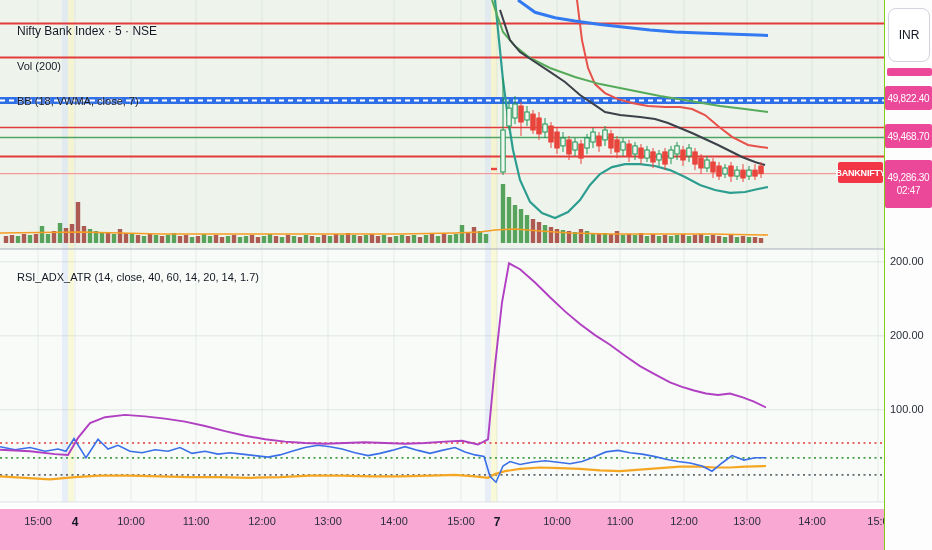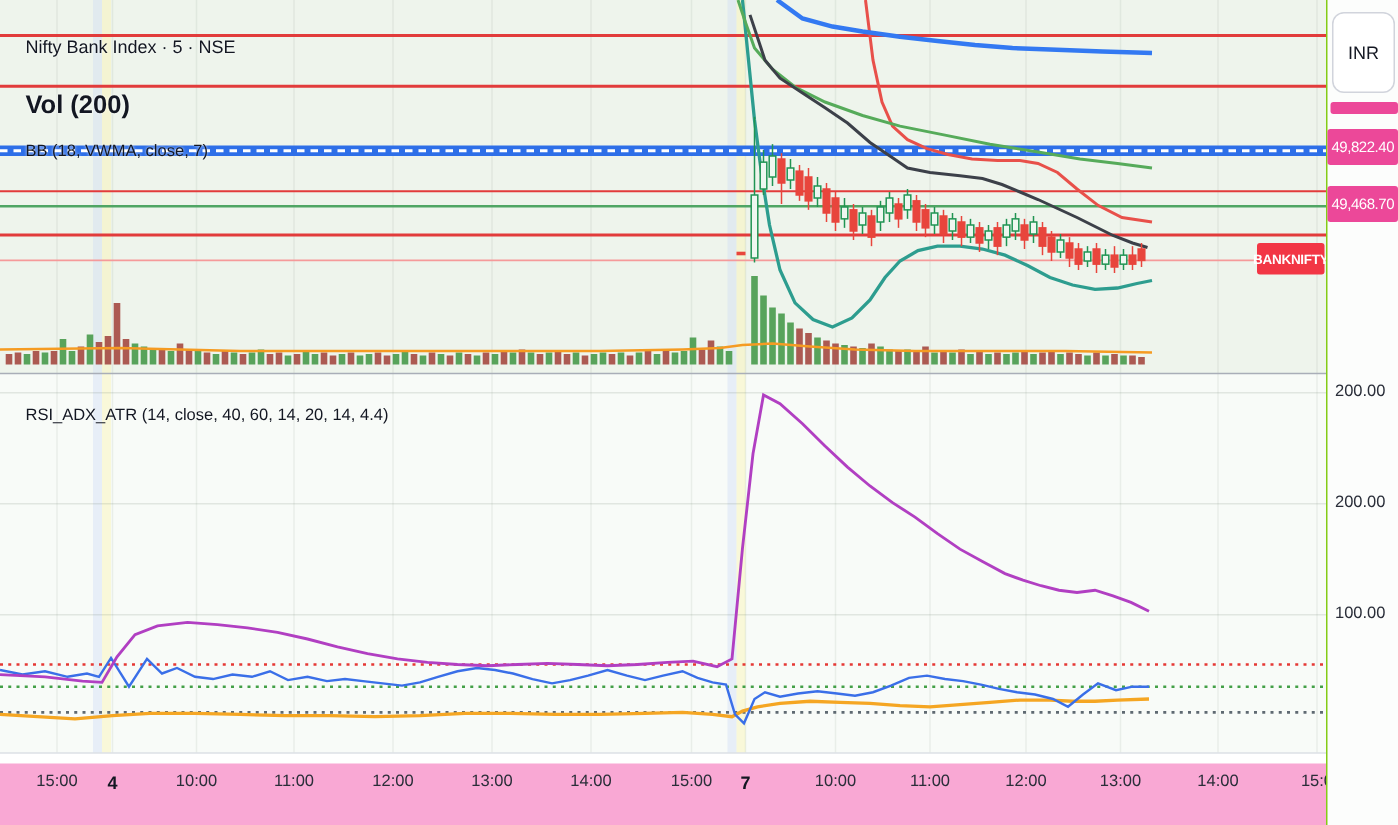--- a/index.html
+++ b/index.html
@@ -2,21 +2,21 @@
 <html><head>
 <meta charset="utf-8">
 <style>
   html,body{margin:0;padding:0;background:#fff;}
   .stage{position:relative;width:932px;height:550px;overflow:hidden;
          font-family:"Liberation Sans",sans-serif;color:#131722;background:#fff;}
   svg#chart-svg{position:absolute;left:0;top:0;}
   .legend{position:absolute;left:17px;z-index:5;white-space:nowrap;
           text-shadow:0 0 2px rgba(255,255,255,.9);}
   .legend.title{top:24px;font-size:12px;font-weight:400;}
-  .legend.vol{top:60px;font-size:17px;font-weight:bold;}
+  .legend.vol{top:60px;font-size:11px;}
   .legend.bb{top:95px;font-size:11px;}
   .legend.rsi{top:271px;font-size:11px;}
   .time-axis{position:absolute;left:0;top:509px;width:884px;height:47px;
              background:#f9a8d4;z-index:4;overflow:visible;}
   .tick{position:absolute;top:6px;transform:translateX(-50%);font-size:11px;color:#2a2e39;}
   .tick.major{font-weight:700;font-size:12px;color:#131722;}
   .price-axis-col{position:absolute;left:884px;top:0;width:48px;height:550px;
                   background:#fcfdfc;border-left:1px solid #84cc16;z-index:6;box-sizing:border-box;}
   .currency-btn{position:absolute;left:3px;top:8px;width:40px;height:52px;background:#fff;
                 border:1px solid #d1d4dc;border-radius:8px;font-size:12px;color:#131722;
@@ -338,21 +338,21 @@
       </g>
       <g>
         <line x1="0" y1="249" x2="932" y2="249" stroke="#a9aeb8" stroke-width="1"></line>
         <line x1="0" y1="502" x2="932" y2="502" stroke="#dde0e6" stroke-width="1"></line>
       </g>
     </svg>
 
   <div class="legend title">Nifty Bank Index · 5 · NSE</div>
   <div class="legend vol">Vol (200)</div>
   <div class="legend bb">BB (18, VWMA, close, 7)</div>
-  <div class="legend rsi">RSI_ADX_ATR (14, close, 40, 60, 14, 20, 14, 4.4)</div>
+  <div class="legend rsi">RSI_ADX_ATR (14, close, 40, 60, 14, 20, 14, 1.7)</div>
 
   <div class="symbol-tag">BANKNIFTY</div>
 
   <div class="time-axis" id="time-axis">
       <span class="tick" style="left: 38px;">15:00</span>
       <span class="tick major" style="left: 75px;">4</span>
       <span class="tick" style="left: 131px;">10:00</span>
       <span class="tick" style="left: 196px;">11:00</span>
       <span class="tick" style="left: 262px;">12:00</span>
       <span class="tick" style="left: 328px;">13:00</span>
@@ -365,17 +365,21 @@
       <span class="tick" style="left: 747px;">13:00</span>
       <span class="tick" style="left: 812px;">14:00</span>
       <span class="tick" style="left: 878px;">15:0</span>
     </div>
 
   <div class="price-axis-col">
     <div class="currency-btn">INR</div>
     <div class="axis-tag tag-bar"></div>
     <div class="axis-tag tag-upper">49,822.40</div>
     <div class="axis-tag tag-mid">49,468.70</div>
+    <div class="axis-tag tag-last">
+      <span>49,286.30</span>
+      <span class="cd">02:47</span>
+    </div>
     <div class="ind-label il-300">200.00</div>
     <div class="ind-label il-200">200.00</div>
     <div class="ind-label il-100">100.00</div>
   </div>
 </div>
 
 </body></html>

